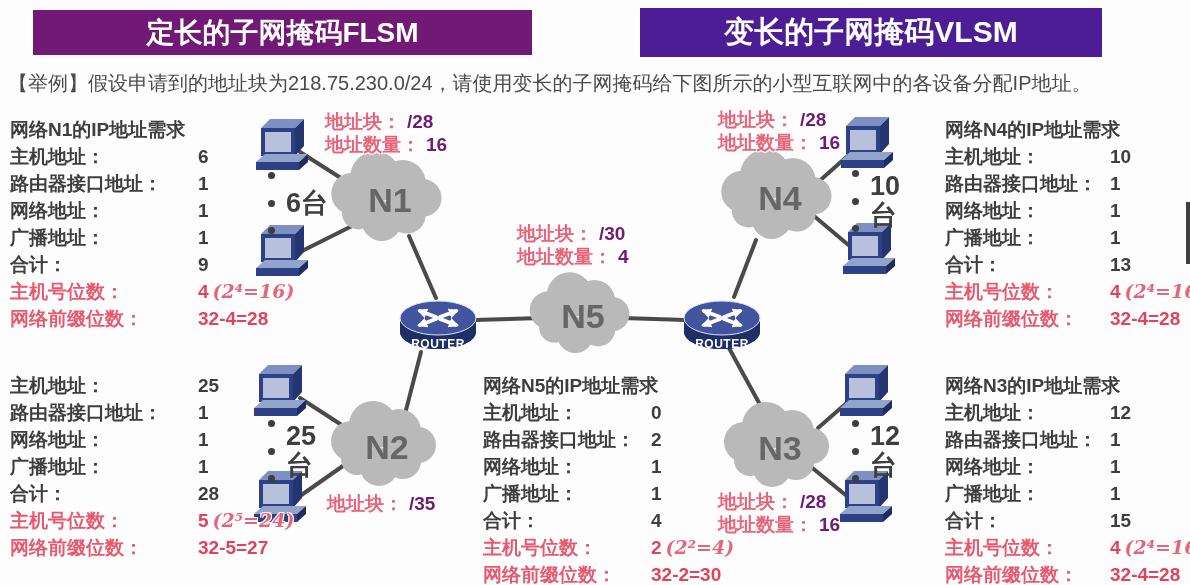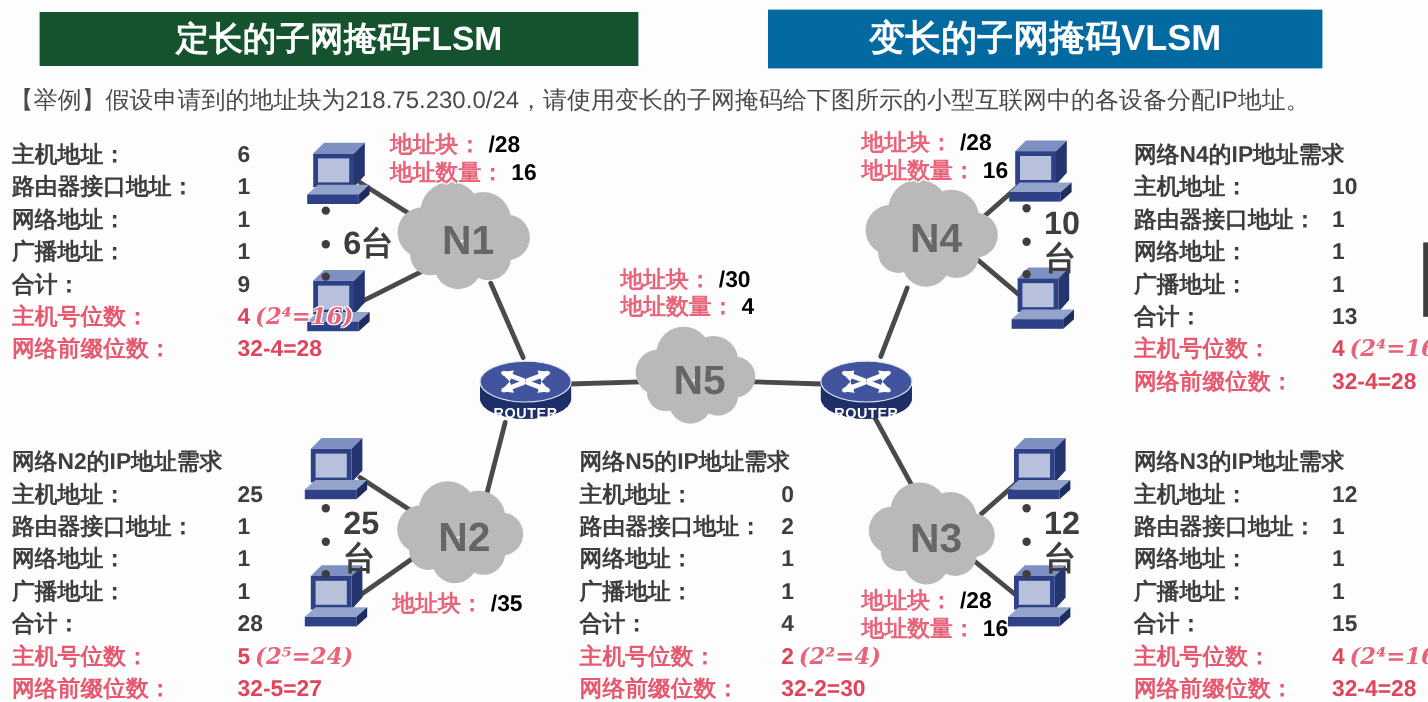--- a/index.html
+++ b/index.html
@@ -4,37 +4,37 @@
 <style>
   html,body{margin:0;padding:0;}
   body{
     width:1190px;height:585px;position:relative;overflow:hidden;
     background:#fdfdfd;
     font-family:"Liberation Sans","DejaVu Sans",sans-serif;
   }
   
   .title-box{position:absolute;display:flex;align-items:center;justify-content:center;
     color:#fff;font-weight:bold;}
-  .flsm{left:33px;top:10px;width:499px;height:45px;background:#14532d;font-size:28px;}
-  .vlsm{left:640px;top:8px;width:462px;height:49px;background:#0369a1;font-size:30px;}
+  .flsm{left:33px;top:10px;width:499px;height:45px;background:#701a75;font-size:28px;}
+  .vlsm{left:640px;top:8px;width:462px;height:49px;background:#4c1d95;font-size:30px;}
   .subtitle{position:absolute;left:8px;top:70px;width:1180px;
     font-size:20px;font-weight:normal;color:#4a4a4a;white-space:nowrap;}
   
   .panel{position:absolute;width:250px;font-size:19px;font-weight:bold;color:#3e3e3e;}
   .p-title{height:27px;line-height:27px;white-space:nowrap;}
   .row{position:relative;height:27px;line-height:27px;white-space:nowrap;}
   .row .val{position:absolute;left:var(--valx);top:0;}
   .row.pink{color:#e7596f;text-shadow:1px 1px 0 #fff,-1px -1px 0 #fff,1px -1px 0 #fff,-1px 1px 0 #fff;}
   .row.pink .pv{color:#e0435a;}
   .note{font-family:"DejaVu Serif","Liberation Serif",serif;font-style:italic;
     font-weight:600;color:#e8647a;margin-left:4px;font-size:19px;text-align:right;}
   
   .addr{position:absolute;font-size:19px;font-weight:bold;color:#e8647a;line-height:23px;
     text-shadow:1px 1px 0 #fff,-1px -1px 0 #fff,1px -1px 0 #fff,-1px 1px 0 #fff;white-space:nowrap;}
-  .addr .a-val{color:#000000;margin-left:6px;}
+  .addr .a-val{color:#701a75;margin-left:6px;}
   
   .hosts{position:absolute;display:flex;align-items:center;}
   .dots{display:flex;flex-direction:column;align-items:center;height:62px;justify-content:space-between;padding:2px 0;}
   .dots span{width:7px;height:7px;border-radius:50%;background:#3e3e3e;display:block;}
   .hc{margin-left:11px;display:flex;flex-direction:column;justify-content:center;height:66px;
     font-size:27px;font-weight:bold;color:#3e3e3e;line-height:29px;}
   .hc div:empty{display:none;}
   
   #diagram{position:absolute;left:0;top:0;z-index:0;}
   .overlay{z-index:2;}
@@ -132,20 +132,21 @@
 
 <div class="title-box flsm overlay">
   <span>定长的子网掩码FLSM</span>
 </div>
 <div class="title-box vlsm overlay">
   <span>变长的子网掩码VLSM</span>
 </div>
 <div class="subtitle overlay">【举例】假设申请到的地址块为218.75.230.0/24，请使用变长的子网掩码给下图所示的小型互联网中的各设备分配IP地址。</div>
 
 <div class="panel overlay" style="left:10px;top:116px;--valx:188px">
+  <div class="p-title">网络N1的IP地址需求</div>
   <div class="row"><span class="lbl">主机地址：</span><span class="val">6</span></div>
   <div class="row"><span class="lbl">路由器接口地址：</span><span class="val">1</span></div>
   <div class="row"><span class="lbl">网络地址：</span><span class="val">1</span></div>
   <div class="row"><span class="lbl">广播地址：</span><span class="val">1</span></div>
   <div class="row"><span class="lbl">合计：</span><span class="val">9</span></div>
   <div class="row pink"><span class="lbl">主机号位数：</span><span class="val"><span class="pv">4</span><span class="note">(2⁴=16)</span></span></div>
   <div class="row pink"><span class="lbl">网络前缀位数：</span><span class="val pv">32-4=28</span></div>
 </div>
 
 <div class="panel overlay" style="left:945px;top:116px;--valx:165px">
@@ -153,21 +154,20 @@
   <div class="row"><span class="lbl">主机地址：</span><span class="val">10</span></div>
   <div class="row"><span class="lbl">路由器接口地址：</span><span class="val">1</span></div>
   <div class="row"><span class="lbl">网络地址：</span><span class="val">1</span></div>
   <div class="row"><span class="lbl">广播地址：</span><span class="val">1</span></div>
   <div class="row"><span class="lbl">合计：</span><span class="val">13</span></div>
   <div class="row pink"><span class="lbl">主机号位数：</span><span class="val"><span class="pv">4</span><span class="note">(2⁴=16)</span></span></div>
   <div class="row pink"><span class="lbl">网络前缀位数：</span><span class="val pv">32-4=28</span></div>
 </div>
 
 <div class="panel overlay" style="left:10px;top:372px;--valx:188px">
-  <div class="p-title">网络N2的IP地址需求</div>
   <div class="row"><span class="lbl">主机地址：</span><span class="val">25</span></div>
   <div class="row"><span class="lbl">路由器接口地址：</span><span class="val">1</span></div>
   <div class="row"><span class="lbl">网络地址：</span><span class="val">1</span></div>
   <div class="row"><span class="lbl">广播地址：</span><span class="val">1</span></div>
   <div class="row"><span class="lbl">合计：</span><span class="val">28</span></div>
   <div class="row pink"><span class="lbl">主机号位数：</span><span class="val"><span class="pv">5</span><span class="note">(2⁵=24)</span></span></div>
   <div class="row pink"><span class="lbl">网络前缀位数：</span><span class="val pv">32-5=27</span></div>
 </div>
 
 <div class="panel overlay" style="left:483px;top:372px;--valx:168px">

